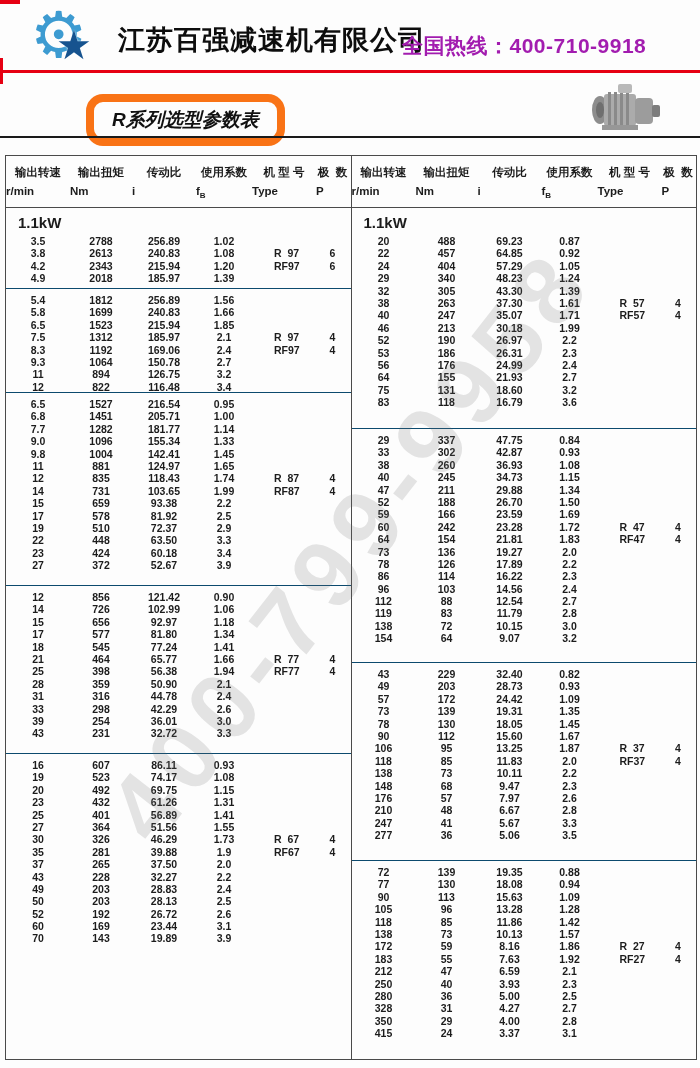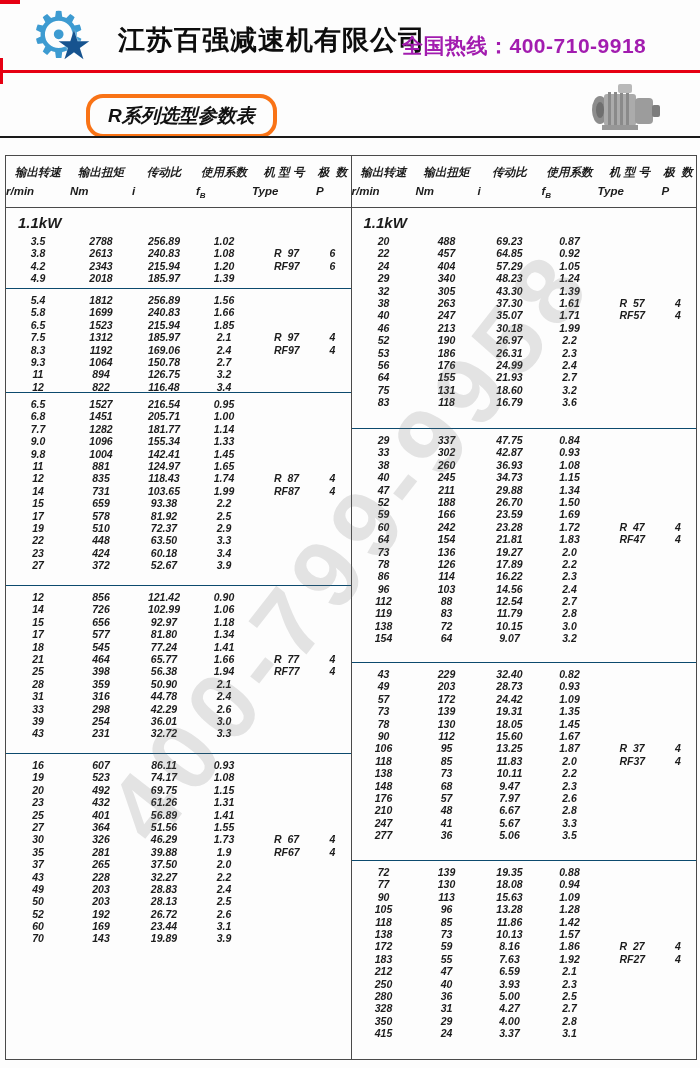--- a/index.html
+++ b/index.html
@@ -10,33 +10,33 @@
   
   .red-frag-top { position:absolute; left:0; top:0; width:20px; height:4px; background:#e60012; }
   .red-frag-left { position:absolute; left:0; top:58px; width:3px; height:26px; background:#e60012; }
   .logo { position:absolute; left:30px; top:6px; width:86px; height:66px; }
   .logo .gear { position:absolute; left:0; top:-8px; font-size:64px; color:#3d9bd1; }
   .logo .star { position:absolute; left:26px; top:16px; font-size:40px; color:#16538f; text-shadow:0 0 2px #fff; }
   .company-name { position:absolute; left:118px; top:22px; font-size:27px; font-weight:bold; color:#0d0d0d; letter-spacing:1px; }
   .hotline { position:absolute; left:402px; top:32px; font-size:21px; font-weight:bold; color:#a21caf; letter-spacing:0.5px; }
   .red-line { position:absolute; left:0; top:70px; width:700px; height:3px; background:#e60012; }
 
-  .title-badge { position:absolute; left:86px; top:94px; border:4px solid #f97316; border-radius:17px;
+  .title-badge { position:absolute; left:86px; top:94px; border:8px solid #f97316; border-radius:17px;
                  padding:5px 18px; font-size:19px; font-weight:bold; font-style:italic; color:#111; background:#fdfdfd; }
   .product-img { position:absolute; left:588px; top:78px; width:80px; height:58px; }
   .black-line { position:absolute; left:0; top:136px; width:700px; height:2px; background:#1a1a1a; }
 
   
   .watermark { position:absolute; left:50%; top:545px; transform:translate(-50%,-50%) rotate(-52deg);
                font-size:96px; font-weight:bold; color:rgba(110,110,110,0.18); letter-spacing:10px;
                white-space:nowrap; pointer-events:none; z-index:5; }
 
   
   .tables { position:absolute; left:5px; top:155px; width:692px; height:905px; display:flex;
-            border:1px solid #4a4a4a; background:transparent; z-index:2;font-style:italic; }
+            border:1px solid #4a4a4a; background:transparent; z-index:2; }
   .tcol { flex:1; display:flex; flex-direction:column; }
   .tcol.left { border-right:1px solid #4a4a4a; }
 
   .thead { height:52px; border-bottom:1px solid #4a4a4a; padding-top:7px; }
   .grid { display:grid; grid-template-columns:64px 62px 64px 56px 64px 33px; }
   .thead .hcell { text-align:center; font-weight:bold; font-size:11.5px; line-height:19px; white-space:pre; }
   .thead .ucell { font-weight:bold; font-size:11.5px; line-height:18px; }
   .thead sub { font-size:8px; }
 
   .block { padding-top:5px; border-bottom:1px solid #0c4a6e; overflow:hidden; }

